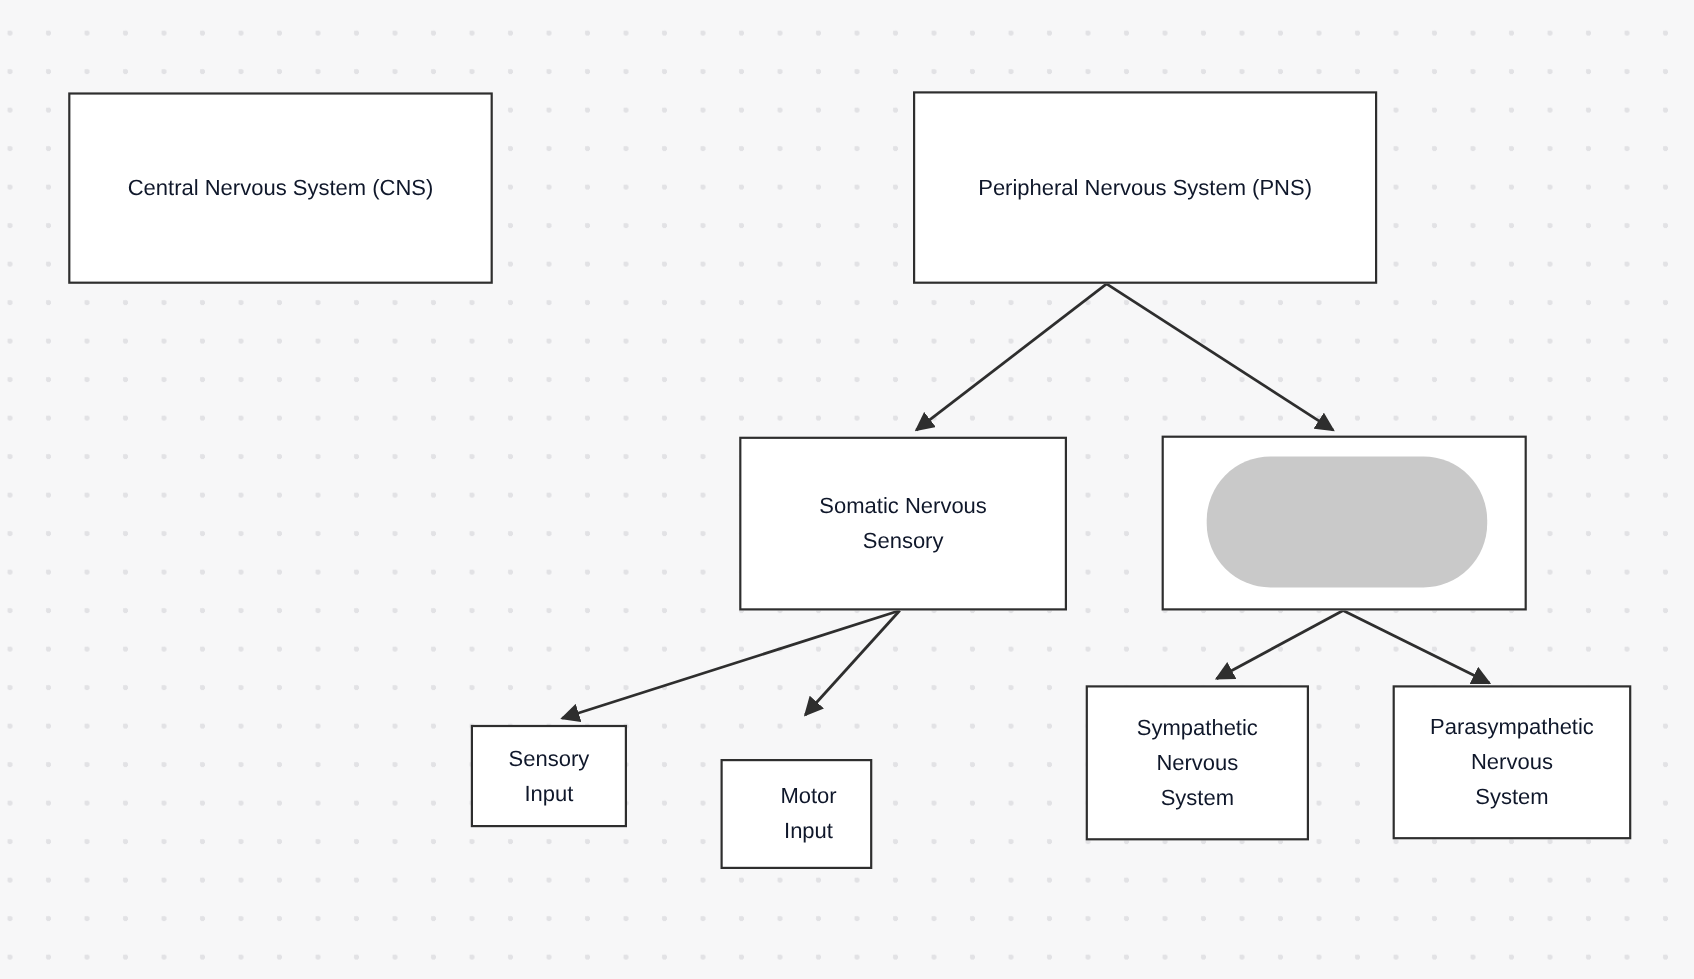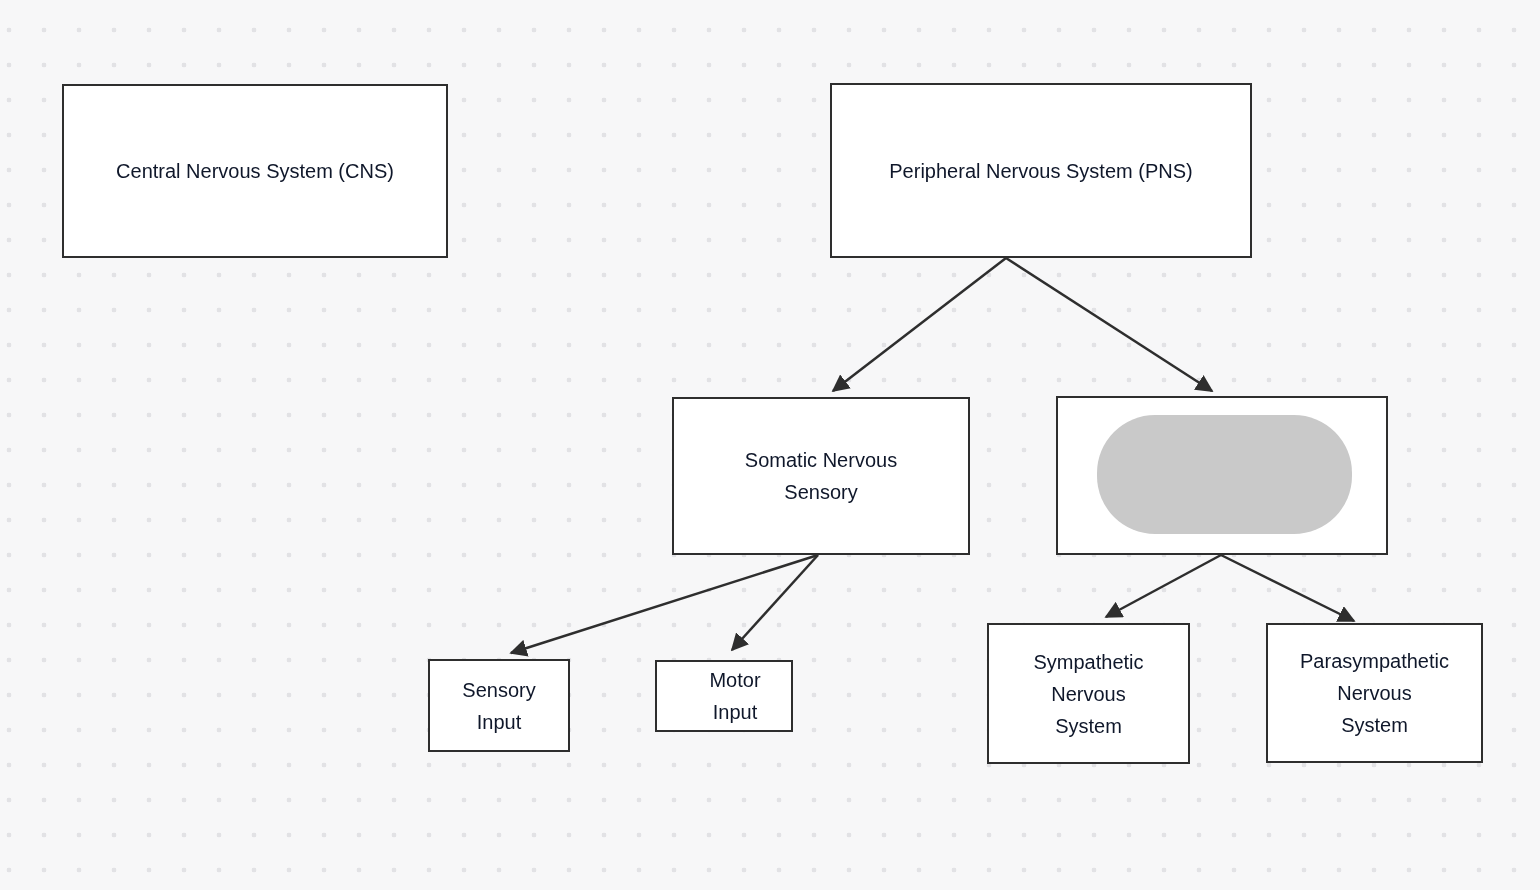--- a/index.html
+++ b/index.html
@@ -45,21 +45,21 @@
     font-size: 20px;
     line-height: 32px;
     text-align: center;
     white-space: pre-line;
   }
   #n-cns            { left: 62px;   top: 84px;  width: 386px; height: 174px; }
   #n-pns            { left: 793px;  top: 83px;  width: 422px; height: 175px; margin-left: 37px; }
   #n-somatic        { left: 672px;  top: 397px; width: 298px; height: 158px; }
   #n-autonomic      { left: 1056px; top: 396px; width: 332px; height: 159px; }
   #n-sensory        { left: 428px;  top: 659px; width: 142px; height: 93px; }
-  #n-motor          { left: 655px;  top: 660px; width: 138px; height: 72px; padding-left: 22px; }
+  #n-motor          { left: 655px;  top: 690px; width: 138px; height: 100px; padding-left: 22px; }
   #n-sympathetic    { left: 987px;  top: 623px; width: 203px; height: 141px; }
   #n-parasympathetic{ left: 1266px; top: 623px; width: 217px; height: 140px; }
   .redaction-pill {
     position: absolute;
     left: 39px;
     top: 17px;
     width: 255px;
     height: 119px;
     background: #c9c9c9;
     border-radius: 58px;

